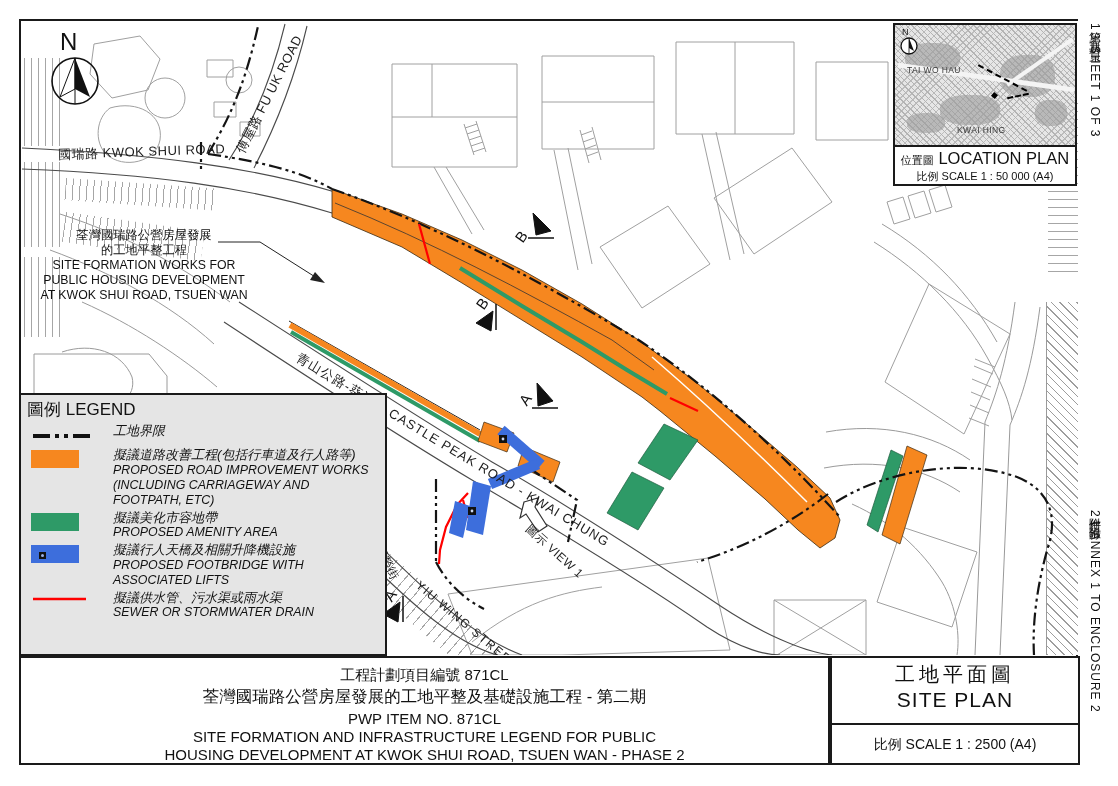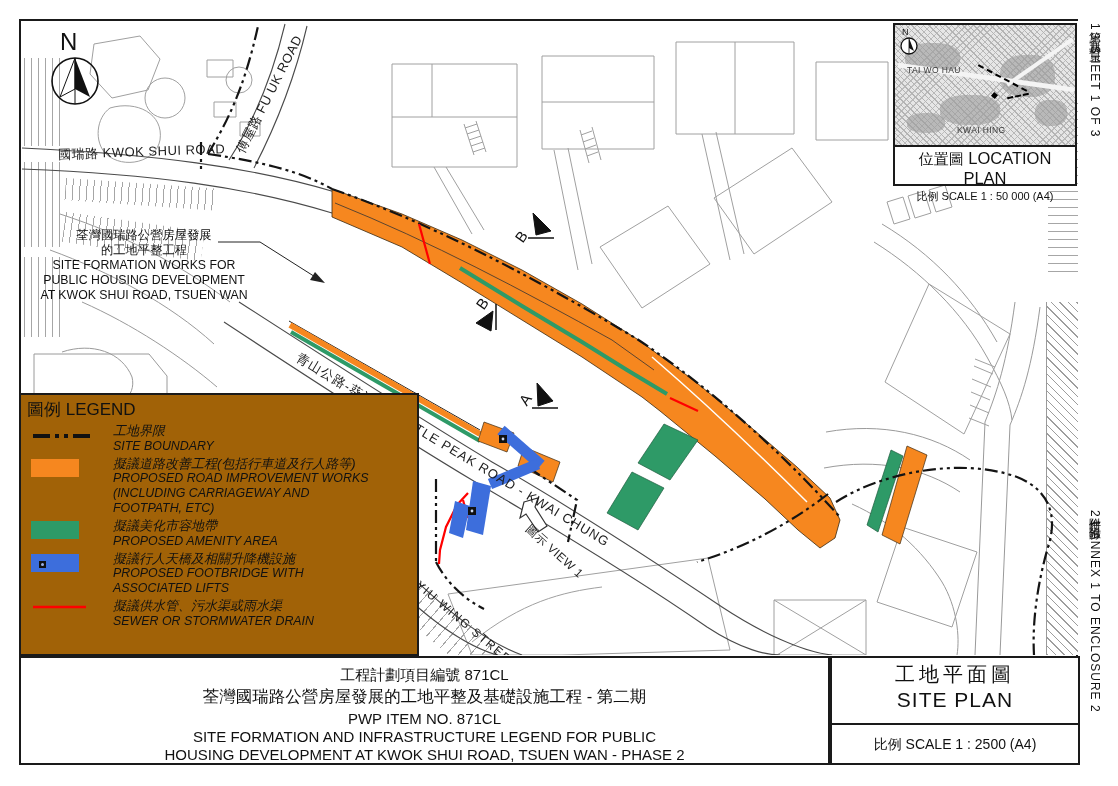--- a/index.html
+++ b/index.html
@@ -13,21 +13,21 @@
   .h90b{background:repeating-linear-gradient(90deg,#a6a6a6 0 1px,transparent 1px 9px);}
   .h0{background:repeating-linear-gradient(0deg,#a6a6a6 0 1px,transparent 1px 8px);}
   .h45{background:repeating-linear-gradient(45deg,#9d9d9d 0 1px,transparent 1px 6px);}
   .maplabel{position:absolute;color:#1c1c1c;white-space:nowrap;}
   .ml-road{font-size:13px;letter-spacing:.5px;}
   .ml-sm{font-size:12px;letter-spacing:.5px;}
   .north-n{position:absolute;font-size:24px;color:#111;}
   .anno{position:absolute;text-align:center;font-size:12.3px;line-height:15px;color:#111;}
   .seclet{position:absolute;font-size:15px;color:#111;}
   
-  .legend{position:absolute;left:19px;top:393px;width:400px;height:263px;background:#a16207;
+  .legend{position:absolute;left:19px;top:393px;width:368px;height:263px;background:#e5e5e5;
           border:2px solid #1a1a1a;box-sizing:border-box;}
   .legend-title{font-size:17px;color:#111;padding:3px 0 1px 6px;}
   .lrow{display:flex;align-items:flex-start;padding:1px 4px 1px 6px;}
   .lsym{width:86px;flex:0 0 86px;display:flex;justify-content:flex-start;padding-left:4px;box-sizing:border-box;}
   .ltxt{flex:1;color:#111;font-style:italic;}
   .lzh{font-size:13px;line-height:15.5px;}
   .len{font-size:12.4px;line-height:15px;}
   .sw{width:48px;height:18px;margin-top:3px;position:relative;}
   .sw-orange{background:#F6871F;}
   .sw-green{background:#2E9A67;}
@@ -42,21 +42,21 @@
      background-image:repeating-linear-gradient(45deg,#b3b3b3 0 1px,transparent 1px 4px),
                       repeating-linear-gradient(135deg,#bdbdbd 0 1px,transparent 1px 5px);}
   .blob{position:absolute;background:#9c9c9c;opacity:.62;border-radius:42%;}
   .iroad{position:absolute;background:#f4f4f4;}
   .idash{position:absolute;border-top:2px dashed #000;}
   .isq{position:absolute;width:5px;height:5px;background:#000;transform:rotate(40deg);}
   .ilabel{position:absolute;font-size:8.5px;color:#3a3a3a;letter-spacing:.4px;text-align:right;}
   .inset-cap{position:absolute;left:0;top:120px;width:180px;height:39px;border-top:2px solid #1a1a1a;
              background:#fff;text-align:center;box-sizing:border-box;color:#111;}
   .icap1{font-size:16.5px;margin-top:2px;}
-  .icap1 .zh{font-size:15px;}
+  .icap1 .zh{font-size:11px;}
   .icap2{font-size:11px;margin-top:1px;}
   .inset-n{position:absolute;left:7px;top:2px;font-size:9px;color:#111;}
   
   .tb-left{position:absolute;left:19px;top:656px;width:811px;height:109px;background:#fff;
            border:2px solid #1a1a1a;box-sizing:border-box;text-align:center;color:#111;}
   .tb-right{position:absolute;left:830px;top:656px;width:250px;height:109px;background:#fff;
             border:2px solid #1a1a1a;box-sizing:border-box;text-align:center;color:#111;}
   .tbl1{font-size:15px;margin-top:8px;}
   .tbl2{font-size:16.5px;margin-top:1px;}
   .tbl3{font-size:15px;margin-top:2px;}
@@ -240,21 +240,20 @@
       <span>LEGEND</span>
     </div>
     <div class="lrow">
       <div class="lsym">
         <svg width="62" height="22">
             <path d="M2,13 H62" stroke="#111" stroke-width="4" stroke-dasharray="17 5 4 5 4 5"></path>
           </svg>
       </div>
       <div class="ltxt">
         <div class="lzh">工地界限</div>
-        <div class="len">SITE BOUNDARY</div>
       </div>
     </div>
     <div class="lrow">
       <div class="lsym">
           <div class="sw sw-orange"></div>
         </div>
       <div class="ltxt">
         <div class="lzh">擬議道路改善工程(包括行車道及行人路等)</div>
         <div class="len">PROPOSED ROAD IMPROVEMENT WORKS</div>
         <div class="len">(INCLUDING CARRIAGEWAY AND</div>

